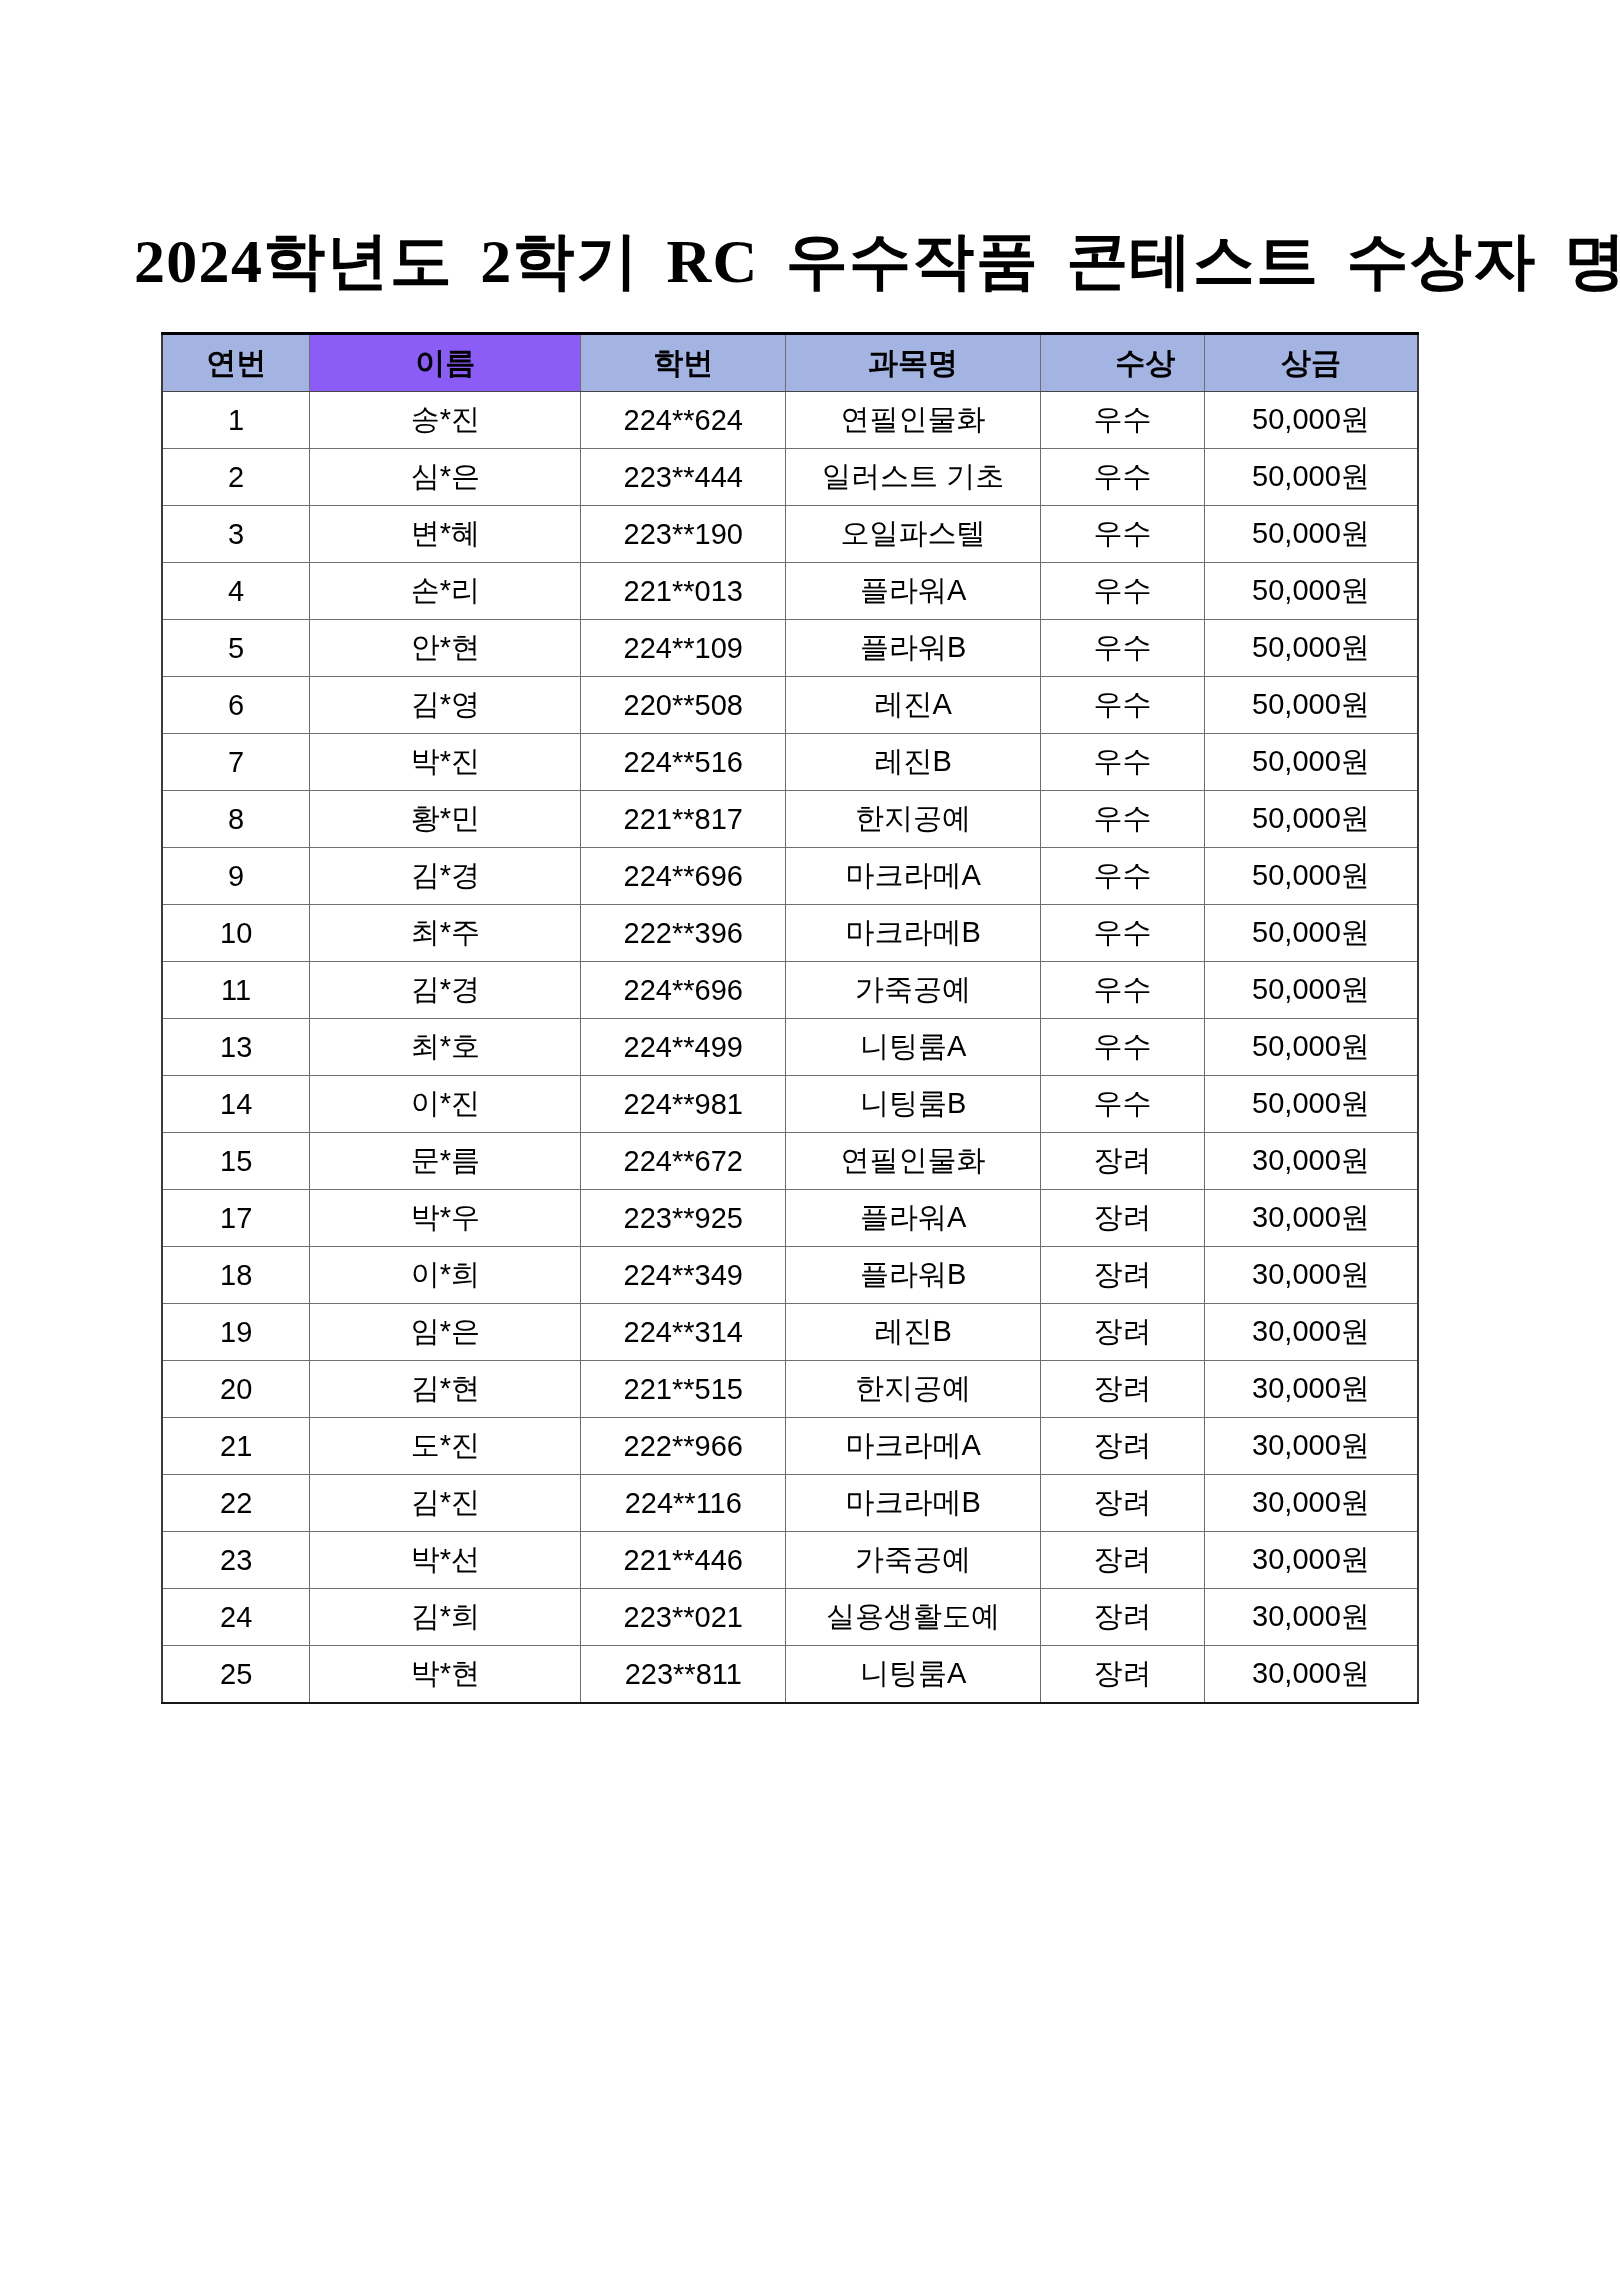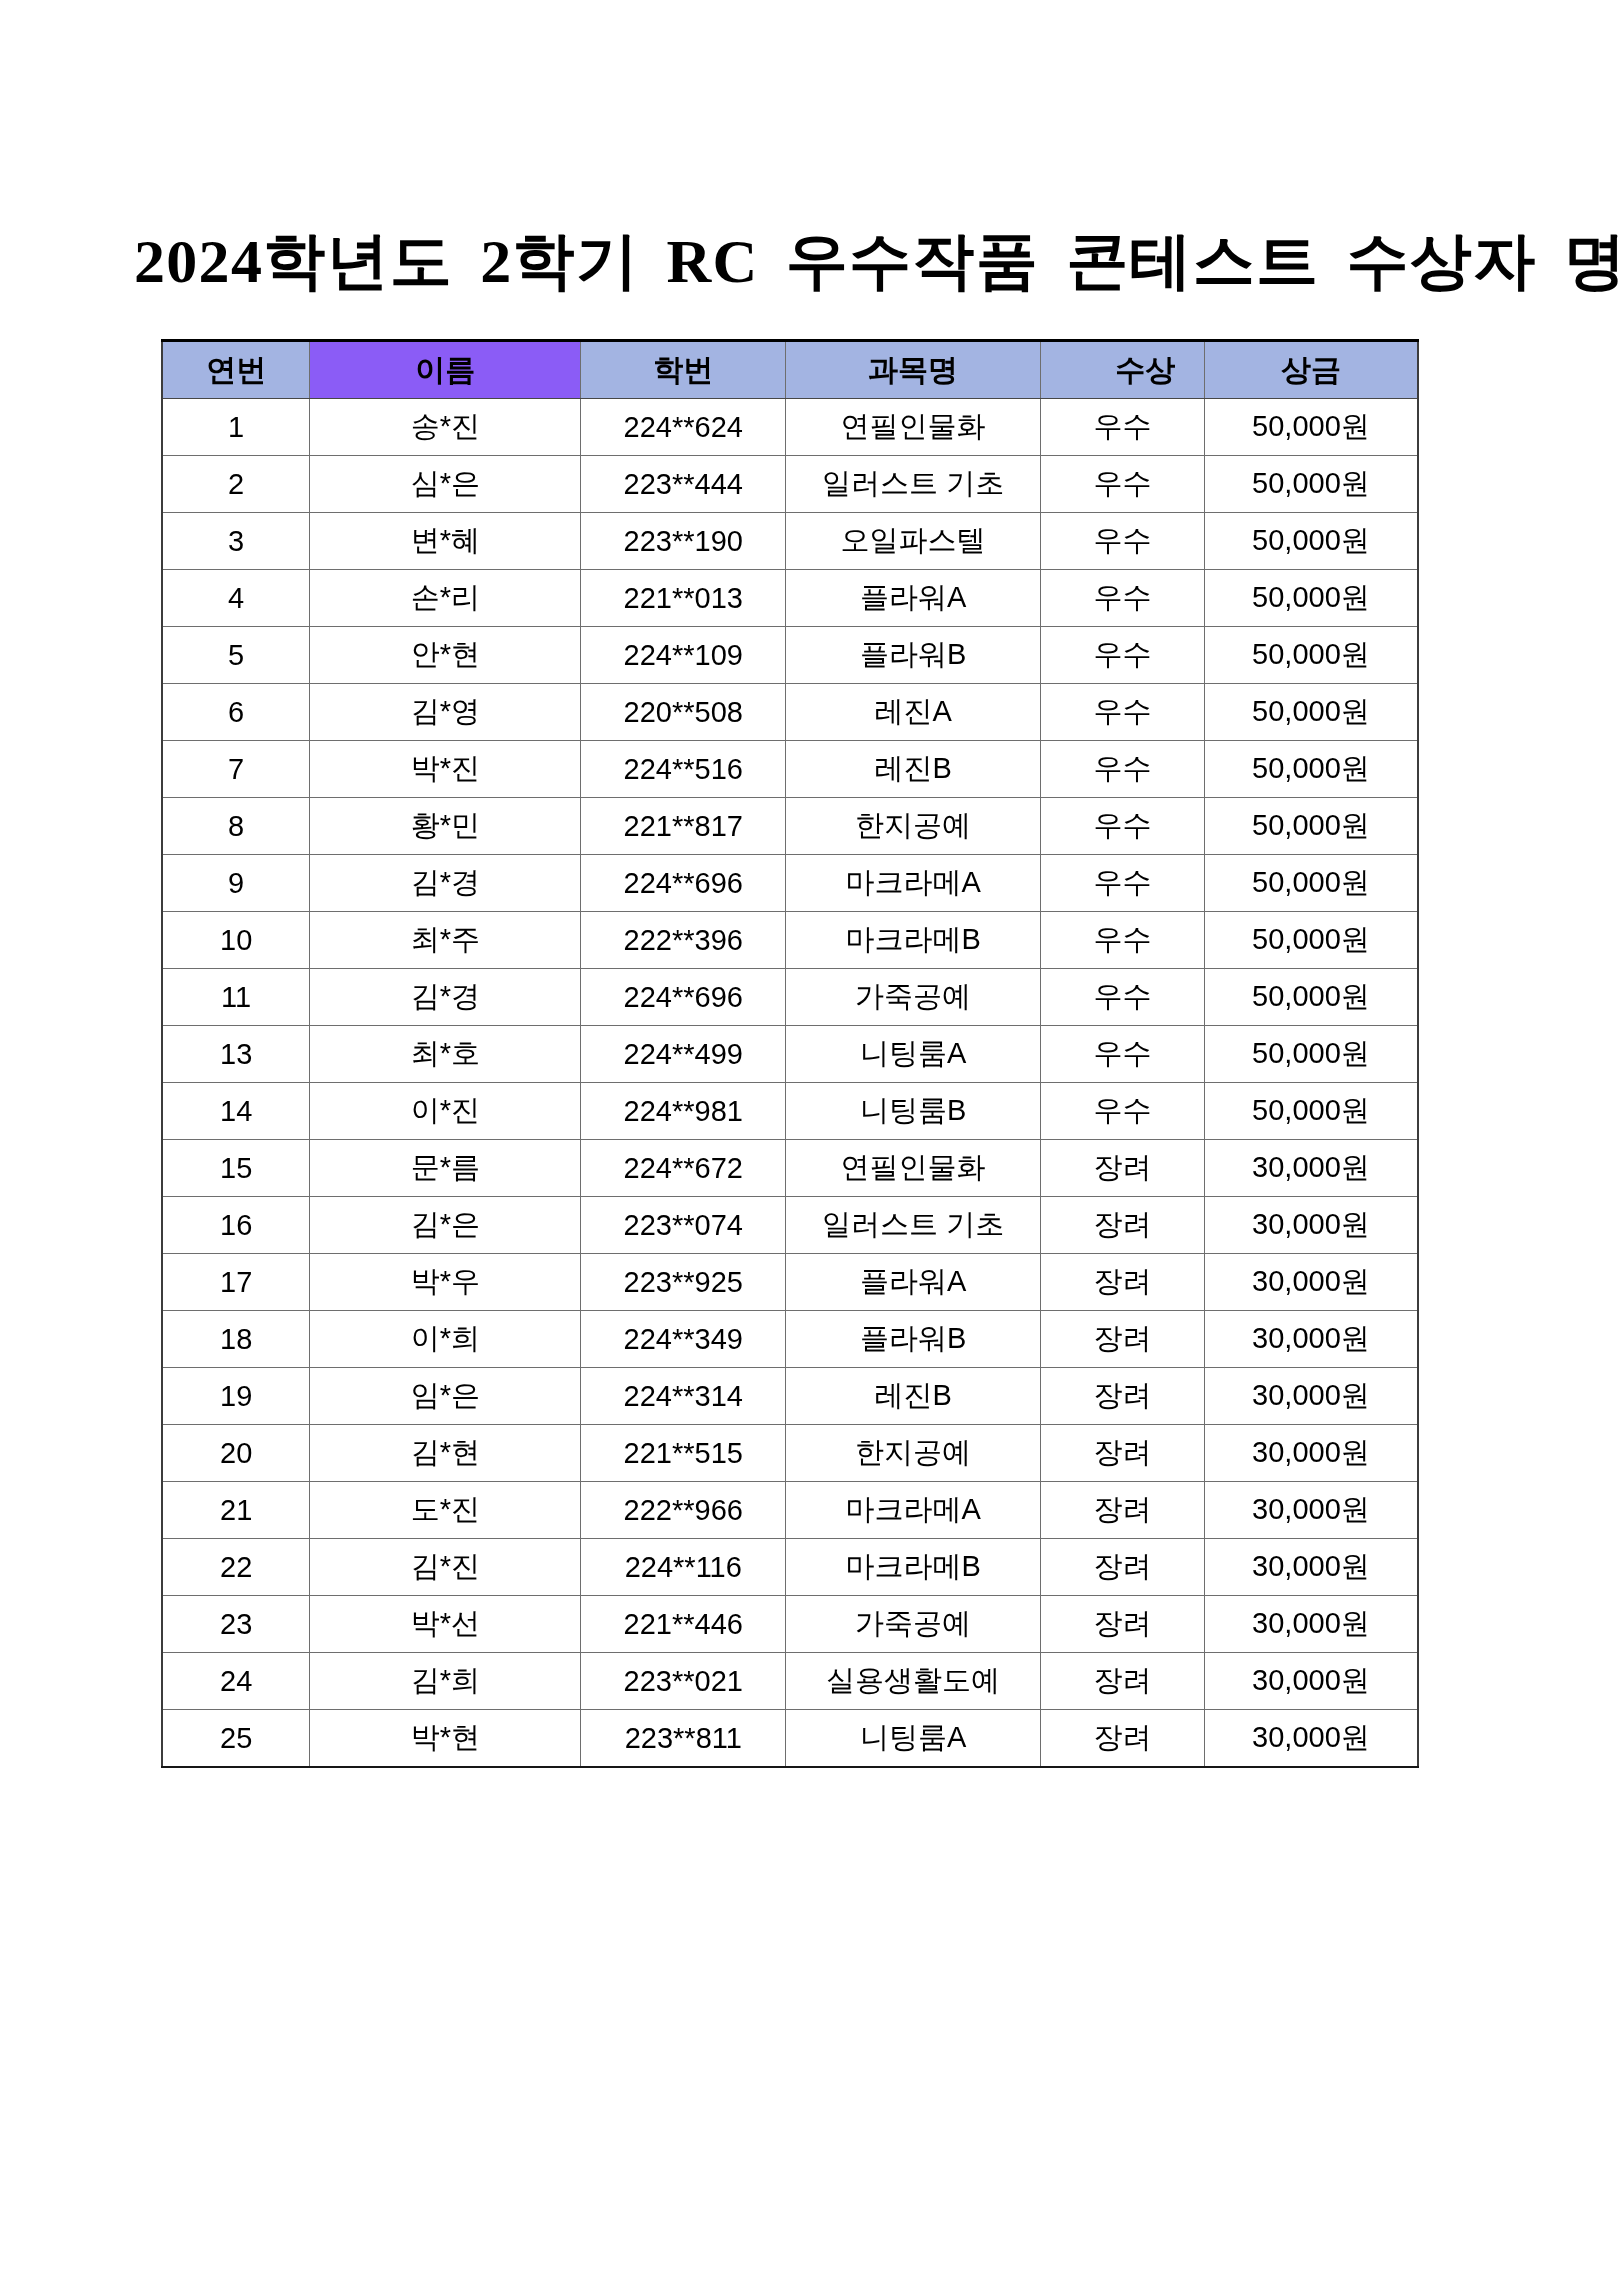--- a/index.html
+++ b/index.html
@@ -67,21 +67,20 @@
     font-size: 29px;
     font-weight: 400;
     background: #ffffff;
   }
   
   .award-table {
     border-top: 3.3px solid #000000;
     border-bottom: 2.6px solid #161616;
     border-left: 2px solid #3c3c3c;
     border-right: 2px solid #3c3c3c;
-    margin-top: 7px;
   }
 </style>
 </head>
 <body>
 
 <div class="page">
 
   <div class="doc-title">2024학년도 2학기 RC 우수작품 콘테스트 수상자 명단</div>
 
   <table class="award-table">
@@ -210,28 +209,20 @@
     </tr>
         <tr>
       <td>15</td>
       <td>문*름</td>
       <td>224**672</td>
       <td>연필인물화</td>
       <td>장려</td>
       <td>30,000원</td>
     </tr>
         <tr>
-      <td>16</td>
-      <td>김*은</td>
-      <td>223**074</td>
-      <td>일러스트 기초</td>
-      <td>장려</td>
-      <td>30,000원</td>
-    </tr>
-        <tr>
       <td>17</td>
       <td>박*우</td>
       <td>223**925</td>
       <td>플라워A</td>
       <td>장려</td>
       <td>30,000원</td>
     </tr>
         <tr>
       <td>18</td>
       <td>이*희</td>

